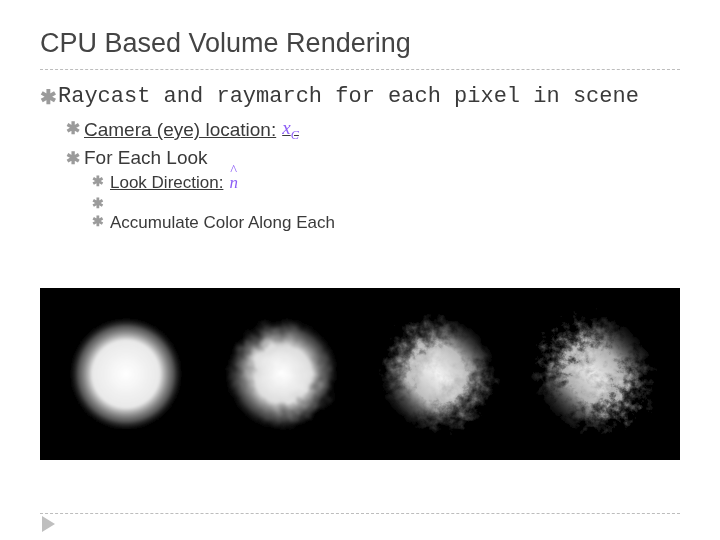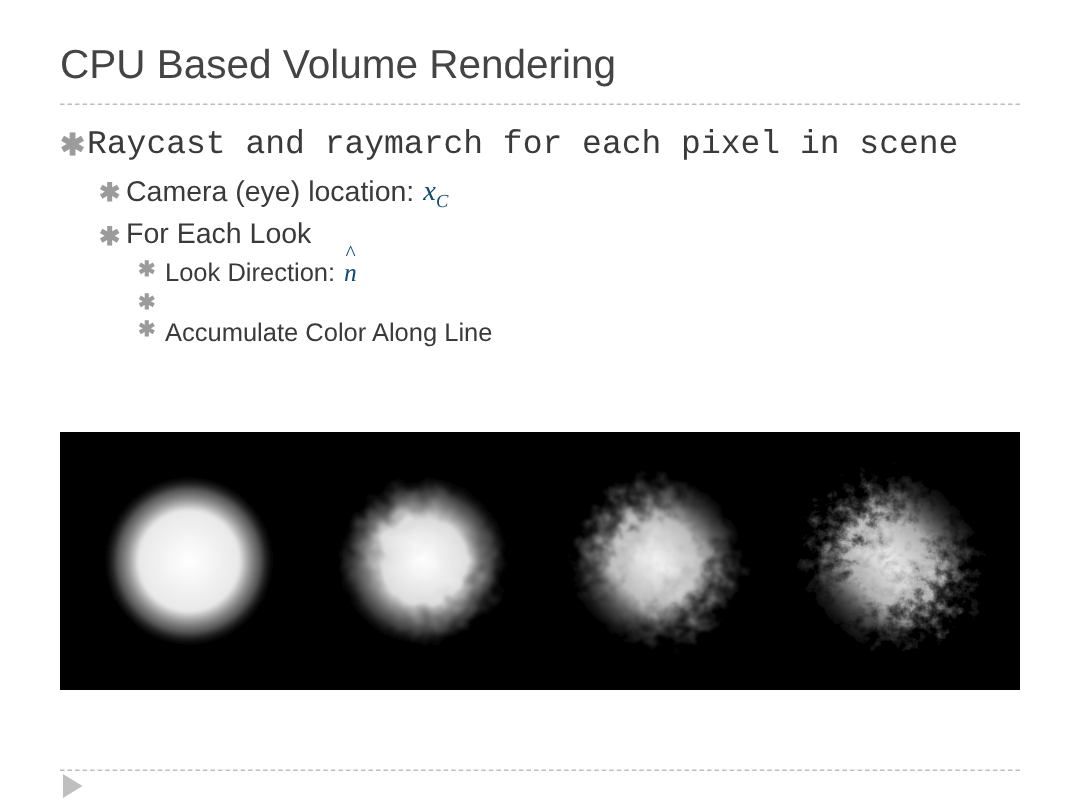--- a/index.html
+++ b/index.html
@@ -15,22 +15,22 @@
   .lv1 > .bul > .marker { font-size: 20px; margin-top: 3px; }
   .lv1 > .bul > .txt { font-size: 22px; color: #3a3a3a; font-family: Liberation Mono, monospace; }
   .lv2 { margin-left: 26px; }
   .lv2 > .bul { margin-bottom: 4px; }
   .lv2 > .bul > .marker { font-size: 17px; margin-top: 3px; }
   .lv2 > .bul > .txt { font-size: 19px; color: #3a3a3a; }
   .lv3 { margin-left: 26px; margin-top: 2px; }
   .lv3 > .bul { margin-bottom: 2px; }
   .lv3 > .bul > .marker { font-size: 14px; margin-top: 2px; }
   .lv3 > .bul > .txt { font-size: 17px; color: #3a3a3a; }
-  .mathline { display: inline-flex; align-items: center; gap: 6px; }
-  .math { font-family: Georgia, 'Times New Roman', serif; font-style: italic; color: #0c4a6e; }
+  .mathline { display: inline-flex; align-items: center; gap: 6px; text-decoration: underline; }
+  .math { font-family: Georgia, 'Times New Roman', serif; font-style: italic; color: #8b5cf6; }
   .sub { font-size: 0.65em; vertical-align: sub; font-style: italic; }
   .hat { position: relative; display: inline-block; }
   .hat::before { content: "^"; position: absolute; left: 50%; transform: translateX(-50%); top: -0.72em; font-size: 0.85em; font-style: normal; }
   .figure { position: absolute; left: 40px; right: 40px; top: 288px; height: 172px; background: #000; display: flex; align-items: center; justify-content: space-around; padding: 0 8px; }
   .cloud-wrap { width: 140px; height: 140px; position: relative; }
   svg.cloud { width: 140px; height: 140px; display: block; }
   .play { position: absolute; left: 42px; bottom: 8px; width: 0; height: 0; border-left: 13px solid #bfbfbf; border-top: 8px solid transparent; border-bottom: 8px solid transparent; }
 </style>
 </head>
 <body>
@@ -67,21 +67,21 @@
           <span class="txt mathline">
             <span>Look Direction:</span>
             <span class="math"><span class="hat">n</span></span>
           </span>
         </li>
         <li class="bul">
           <span class="marker">✱</span>
         </li>
         <li class="bul">
           <span class="marker">✱</span>
-          <span class="txt">Accumulate Color Along Line</span>
+          <span class="txt">Accumulate Color Along Each</span>
         </li>
       </ul>
     </ul>
   </ul>
 
   <div class="figure">
     <div class="cloud-wrap">
       <svg class="cloud" viewBox="0 0 140 140">
         <defs>
           <radialGradient id="g1" cx="50%" cy="50%" r="50%">

